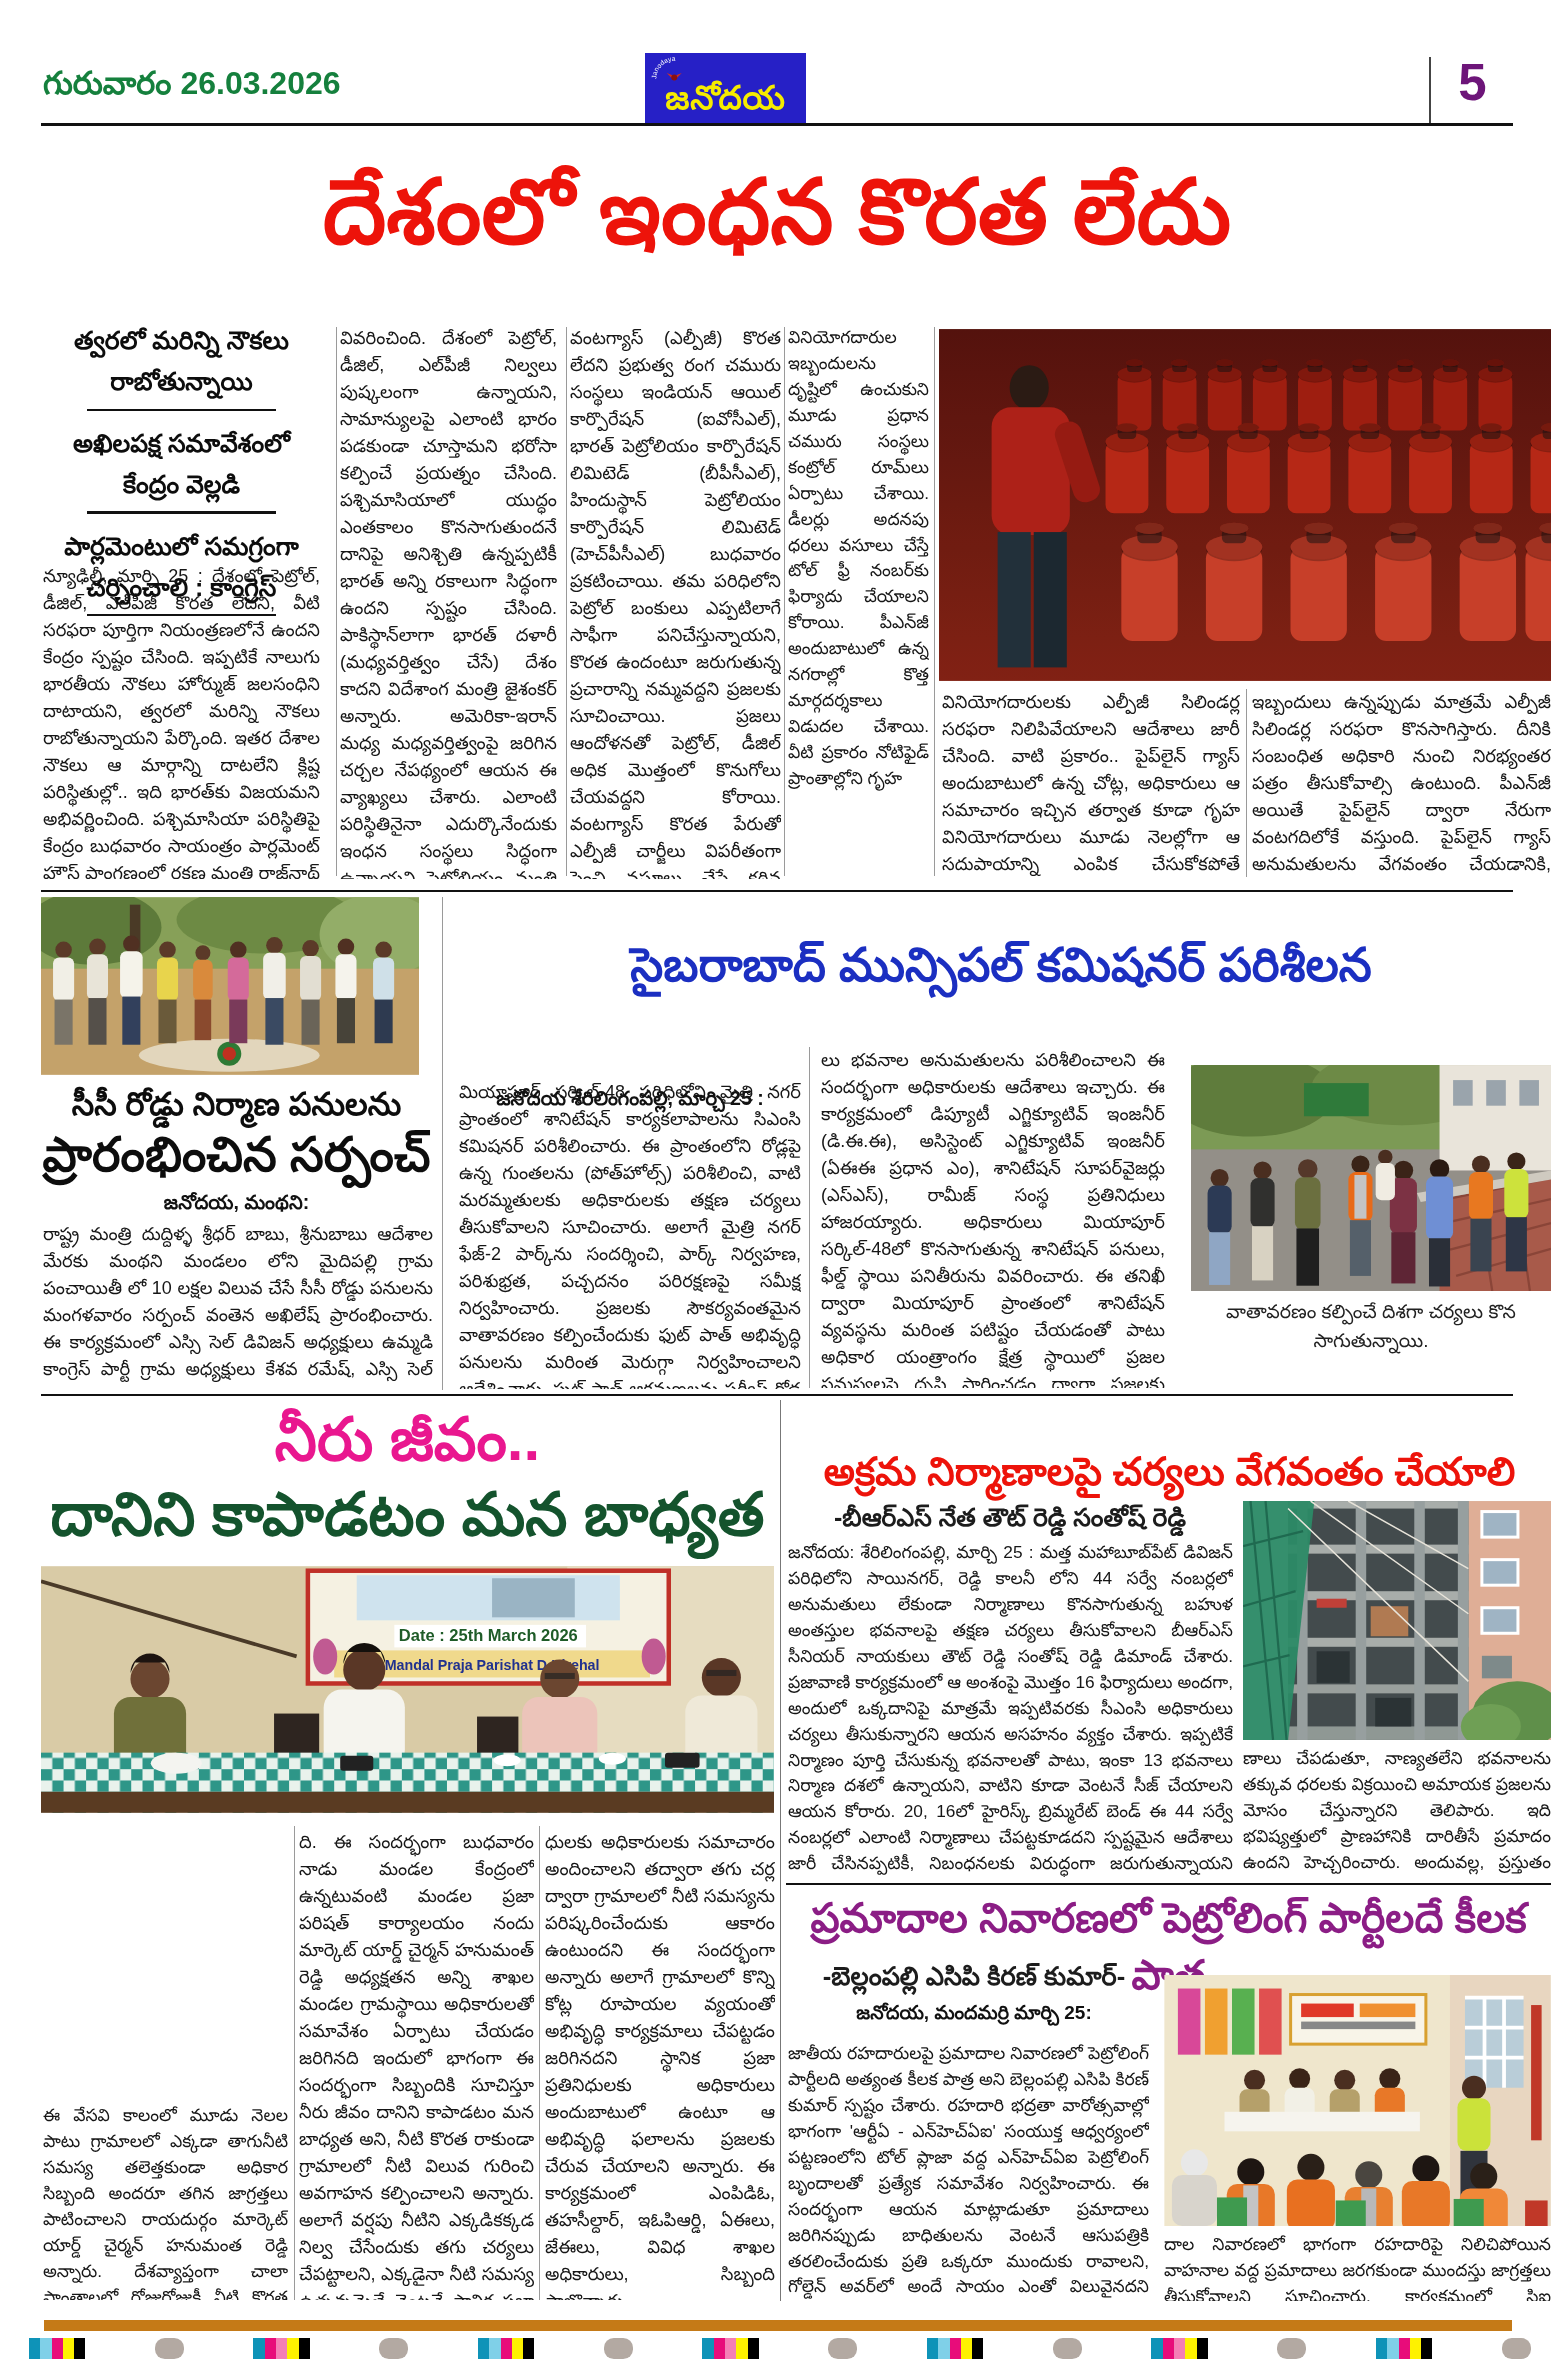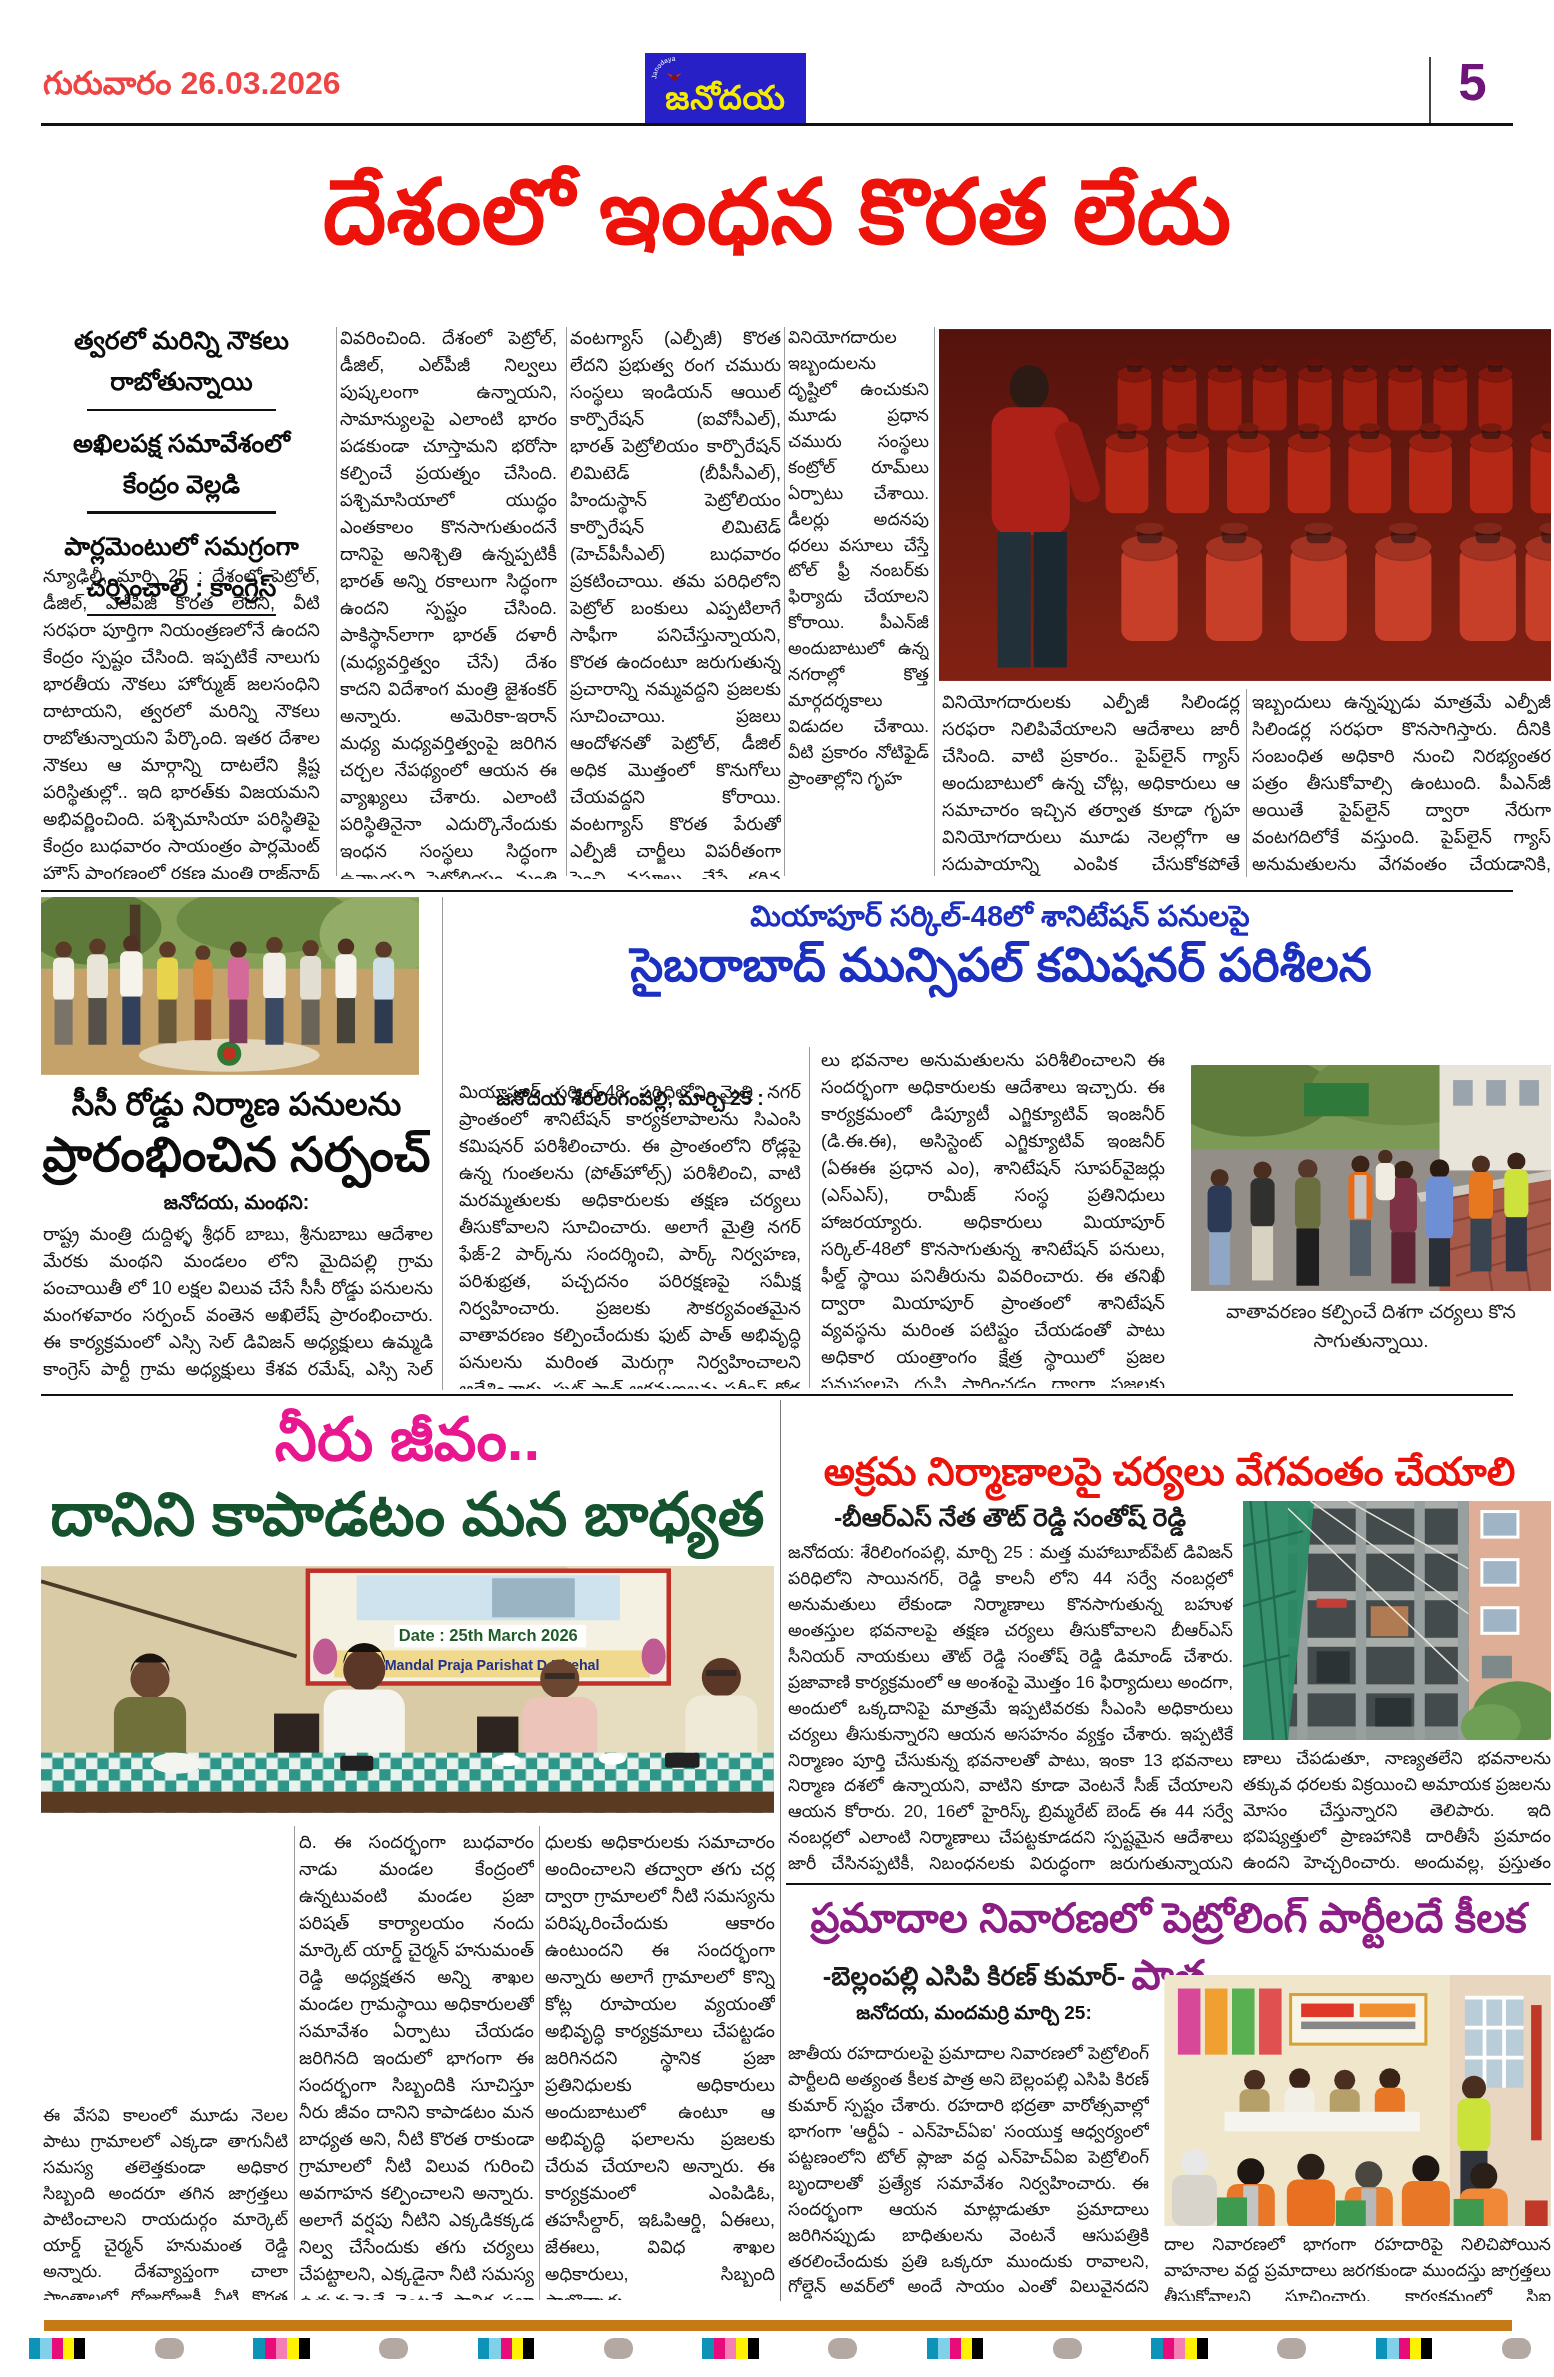--- a/index.html
+++ b/index.html
@@ -21,21 +21,21 @@
           justify-content:space-between;align-items:center;}
   .pm-group{display:flex;}
   .pm-sq{width:11.3px;height:21px;}
   .pm-pill{width:29px;height:20.3px;border-radius:9.8px;}
 </style>
 </head>
 <body>
 
 <div class="page">
 
-  <div class="abs bold" style="left:43px;top:65px;font-size:32px;color:#ef4444;">గురువారం 26.03.2026</div>
+  <div class="abs bold" style="left:43px;top:65px;font-size:32px;color:#15803d;">గురువారం 26.03.2026</div>
 
   <div class="abs" style="left:645px;top:53px;width:161px;height:71px;background:#2620c6;">
     <svg class="abs" style="left:4.5px;top:1.5px;" width="53" height="30" viewBox="0 0 70 40">
       <path id="arcp" d="M8 32 A 24 24 0 0 1 56 32" fill="none"></path>
       <text font-size="9" fill="#ffffff" font-family="Liberation Sans, sans-serif">
         <textPath href="#arcp">Janodaya</textPath>
       </text>
       <path d="M32 34 L22 24 L32 28 L42 24 Z" fill="#d03020"></path>
       <circle cx="32" cy="30" r="4" fill="#8a1010"></circle>
     </svg>
@@ -197,21 +197,20 @@
     </svg>
   </div>
 
   <div class="abs bold center" style="left:41px;top:1086px;width:391px;font-size:32px;color:#0d0d0d;">సీసీ రోడ్డు నిర్మాణ పనులను</div>
   <div class="abs bold center" style="left:41px;top:1127px;width:391px;font-size:48px;color:#0d0d0d;">ప్రారంభించిన సర్పంచ్</div>
   <div class="abs dateline center" style="left:41px;top:1191px;width:391px;">జనోదయ, మంథని:</div>
   <div class="abs body-text" style="left:43px;top:1221px;width:390px;height:167px;">రాష్ట్ర మంత్రి దుద్దిళ్ళ శ్రీధర్ బాబు, శ్రీనుబాబు ఆదేశాల మేరకు మంథని మండలం లోని మైదిపల్లి గ్రామ పంచాయితీ లో 10 లక్షల విలువ చేసే సీసీ రోడ్డు పనులను మంగళవారం సర్పంచ్ వంతెన అఖిలేష్ ప్రారంభించారు. ఈ కార్యక్రమంలో ఎస్సి సెల్ డివిజన్ అధ్యక్షులు ఉమ్మడి కాంగ్రెస్ పార్టీ గ్రామ అధ్యక్షులు కేశవ రమేష్, ఎస్సి సెల్ మండల ప్రధాన కార్యదర్శి అక్కపాక సదయ్య, మాజీ సర్పంచ్ పెట్టల రాజేశం, వార్డు సభ్యులు, వేల్పుల శ్రీశైలం, గోపాల్ రాజేష్, వేల్పుల రవి, వంతెన ప్రవీణ్, అప్సర రాయుడు, యూత్ అధ్యక్షులు లైకిత్ శ్రీధర్, సీనియర్ కాంగ్రెస్ నాయకులు పాల్గొన్నారు.</div>
 
   <div class="vrule" style="left:442px;top:897px;height:493px;"></div>
 
-  <div class="abs bold center" style="left:451px;top:900px;width:1098px;font-size:29px;color:#1b2fc1;">మియాపూర్ సర్కిల్-48లో శానిటేషన్ పనులపై</div>
   <div class="abs bold center" style="left:451px;top:937px;width:1100px;font-size:47px;color:#1b2fc1;">సైబరాబాద్ మున్సిపల్ కమిషనర్ పరిశీలన</div>
   <div class="abs dateline center" style="left:459px;top:1047px;width:342px;margin-top:40px;">జనోదయ శేరిలింగంపల్లి, మార్చి 25 :</div>
   <div class="abs body-text" style="left:459px;top:1079px;width:342px;height:310px;">మియాపూర్ సర్కిల్-48 పరిధిలోని మైత్రి నగర్ ప్రాంతంలో శానిటేషన్ కార్యకలాపాలను సిఎంసి కమిషనర్ పరిశీలించారు. ఈ ప్రాంతంలోని రోడ్లపై ఉన్న గుంతలను (పోత్‌హోల్స్) పరిశీలించి, వాటి మరమ్మతులకు అధికారులకు తక్షణ చర్యలు తీసుకోవాలని సూచించారు. అలాగే మైత్రి నగర్ ఫేజ్-2 పార్క్‌ను సందర్శించి, పార్క్ నిర్వహణ, పరిశుభ్రత, పచ్చదనం పరిరక్షణపై సమీక్ష నిర్వహించారు. ప్రజలకు సౌకర్యవంతమైన వాతావరణం కల్పించేందుకు ఫుట్ పాత్ అభివృద్ధి పనులను మరింత మెరుగ్గా నిర్వహించాలని ఆదేశించారు. ఫుట్ పాత్ ఆక్రమణలను సర్వీస్ రోడ్ల వద్ద వ్యాపార కార్యక్రమాలు లేకుండా తనిఖీ చేయాలని, స్కూల్ లను, కాలేజీ</div>
   <div class="abs body-text" style="left:821px;top:1047px;width:344px;height:341px;">లు భవనాల అనుమతులను పరిశీలించాలని ఈ సందర్భంగా అధికారులకు ఆదేశాలు ఇచ్చారు. ఈ కార్యక్రమంలో డిప్యూటీ ఎగ్జిక్యూటివ్ ఇంజనీర్ (డి.ఈ.ఈ), అసిస్టెంట్ ఎగ్జిక్యూటివ్ ఇంజనీర్ (ఏఈఈ ప్రధాన ఎం), శానిటేషన్ సూపర్‌వైజర్లు (ఎస్ఎస్), రామీజ్ సంస్థ ప్రతినిధులు హాజరయ్యారు. అధికారులు మియాపూర్ సర్కిల్-48లో కొనసాగుతున్న శానిటేషన్ పనులు, ఫీల్డ్ స్థాయి పనితీరును వివరించారు. ఈ తనిఖీ ద్వారా మియాపూర్ ప్రాంతంలో శానిటేషన్ వ్యవస్థను మరింత పటిష్టం చేయడంతో పాటు అధికార యంత్రాంగం క్షేత్ర స్థాయిలో ప్రజల సమస్యలపై దృష్టి సారించడం ద్వారా ప్రజలకు మెరుగైన సేవలు</div>
   <div class="vrule" style="left:809px;top:1047px;height:341px;"></div>
 
   <div class="photo" style="left:1191px;top:1065px;width:360px;height:226px;">
     <svg width="360" height="226" viewBox="0 0 478 300">
       <rect width="478" height="300" fill="#938f88"></rect>
       <rect width="478" height="112" fill="#7c9a55"></rect>

